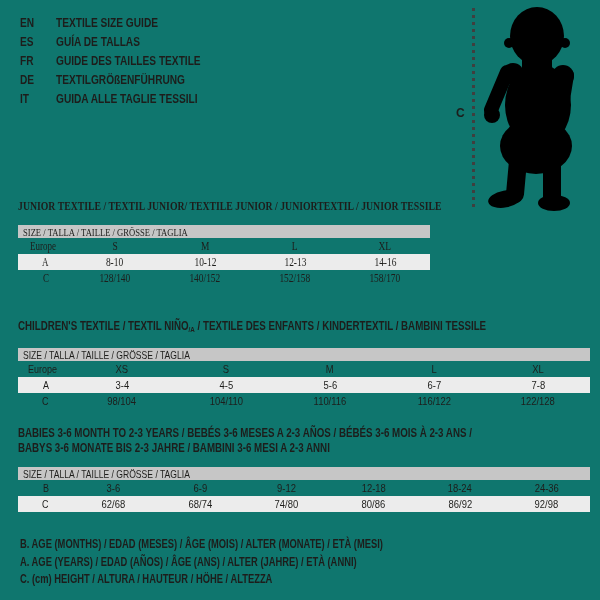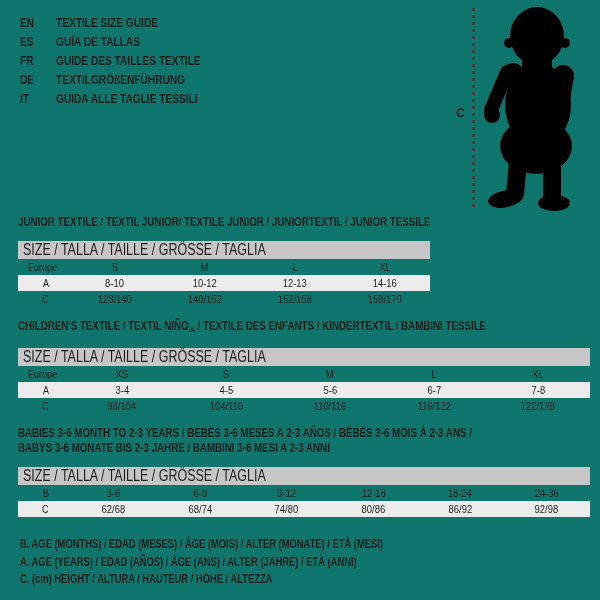--- a/index.html
+++ b/index.html
@@ -19,31 +19,31 @@
   
   .figure-label { position:absolute; left:456px; top:106px; font-size:12px; font-weight:bold; }
   .dash-line {
     position:absolute; left:472px; top:8px; width:3px; height:199px;
     background:repeating-linear-gradient(to bottom, #3f3f3f 0 3.5px, transparent 3.5px 7px);
   }
   .baby-svg { position:absolute; left:480px; top:5px; }
 
   
   .section { position:absolute; left:18px; }
-  #sec-junior   { top:216px; width:412px; }
+  #sec-junior   { top:200px; width:412px;font-family:Liberation Serif, serif; }
   #sec-children { top:320px; width:572px; }
   #sec-babies   { top:426px; width:572px; }
   .sec-heading  { font-size:12.5px; font-weight:bold; line-height:13px; }
   #sec-babies .sec-heading { line-height:15px; }
   .subscript { font-size:8px; vertical-align:-2px; }
 
   table.size-table { width:100%; border-collapse:collapse; table-layout:fixed; font-size:11.5px; margin-top:12px; }
   #sec-babies table.size-table { margin-top:11px; }
   col.c-label { width:52px; }
-  th.band { background:#c6c6c6; height:13px; font-weight:normal; text-align:left; padding:0 0 0 5px; font-size:16px; }
+  th.band { background:#c6c6c6; height:13px; font-weight:normal; text-align:left; padding:0 0 0 5px; font-size:11px; }
   td { height:16px; padding:0; text-align:center; }
   td.lbl { text-align:center; padding-left:5px; }
   tr.alt { background:#ececec; }
 
   
   .footnotes { position:absolute; left:20px; top:537px; }
   .foot-line { height:17.5px; font-size:12px; font-weight:bold; white-space:nowrap; }
 </style>
 </head>
 <body>

